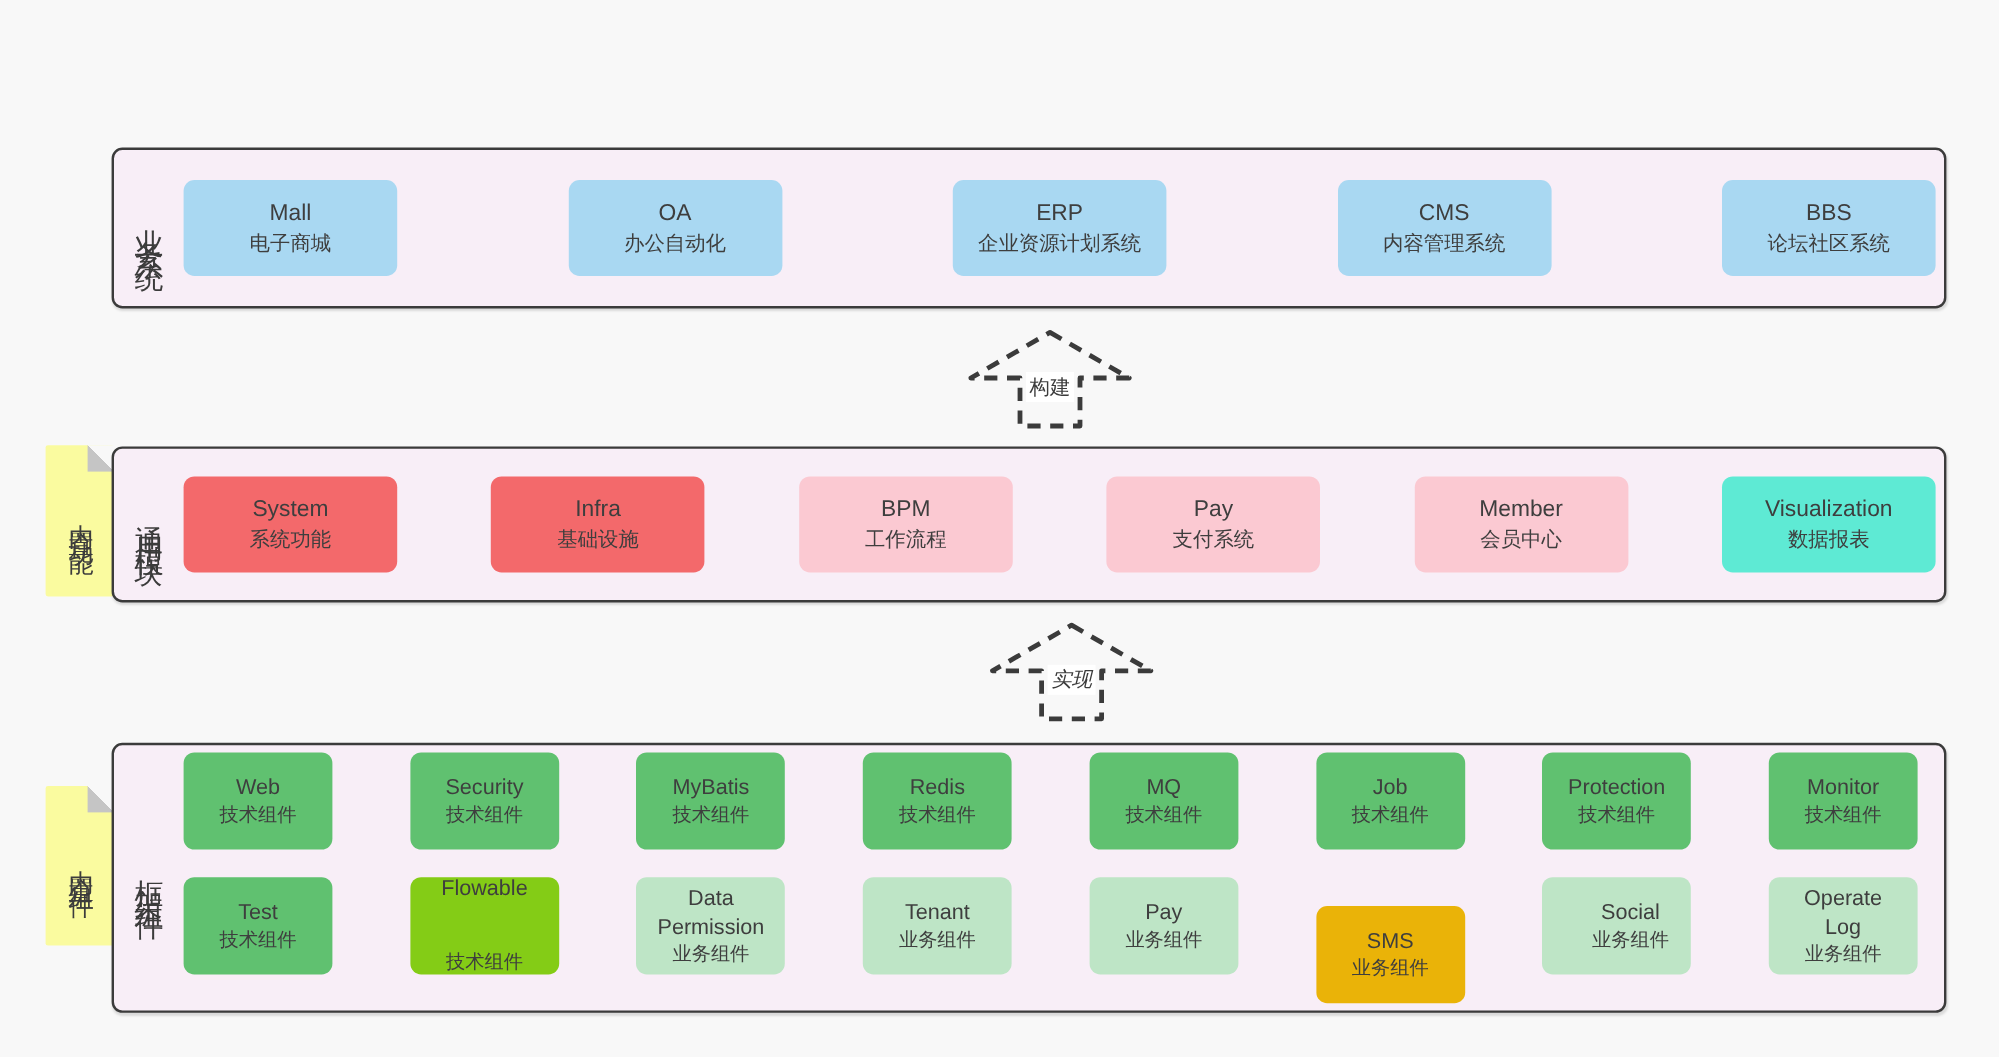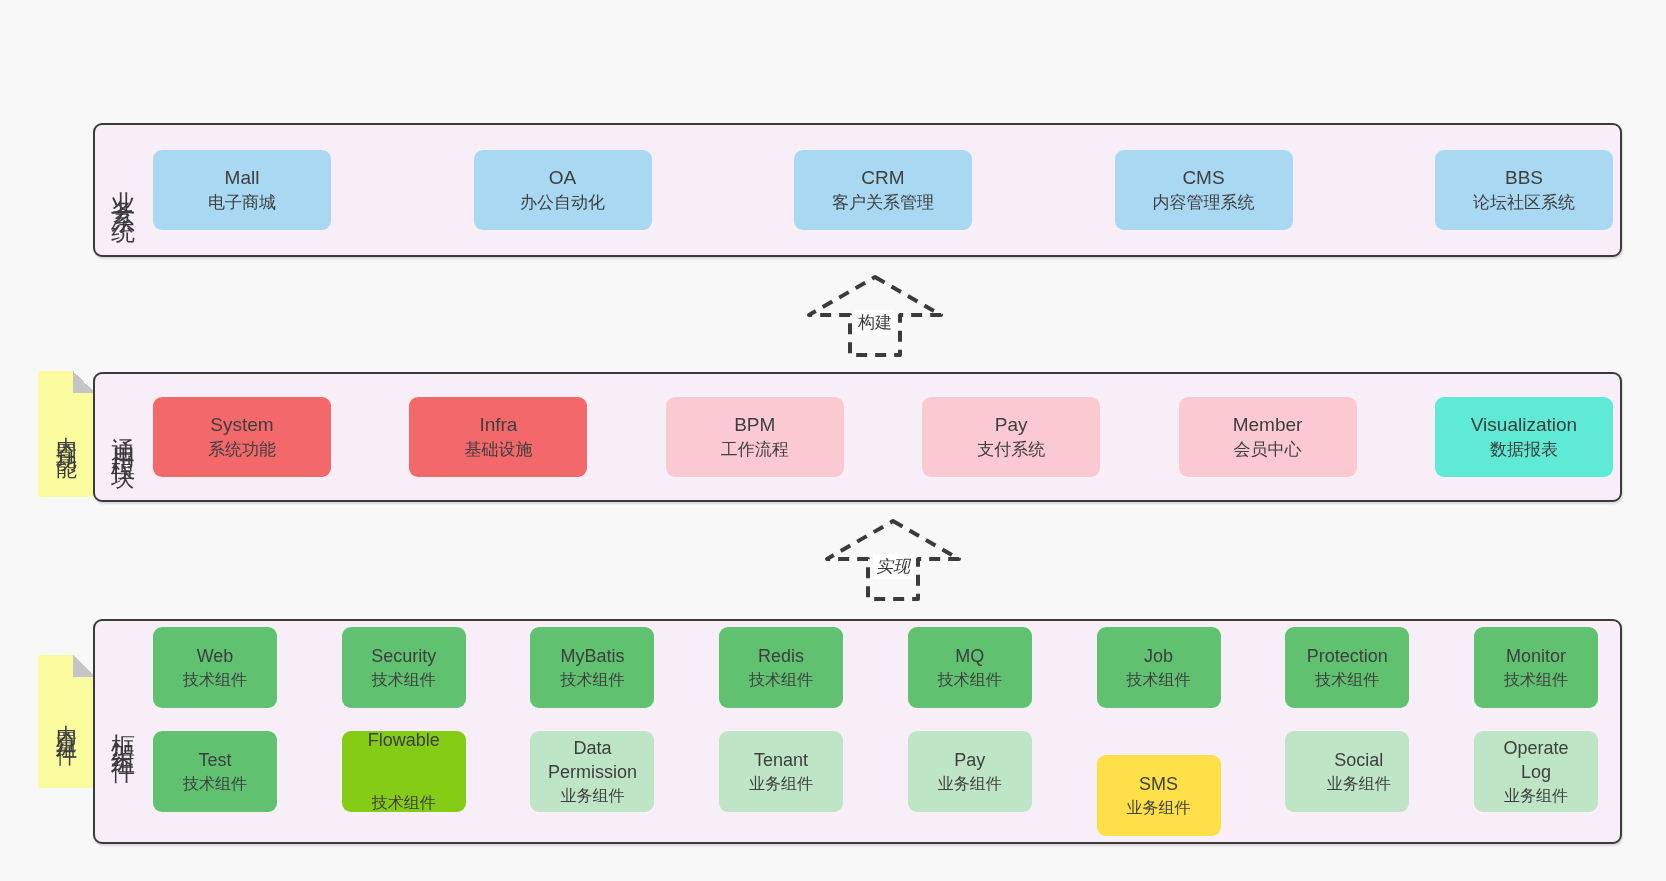--- a/index.html
+++ b/index.html
@@ -86,22 +86,22 @@
         <div class="box-row row-6">
           <div class="box" style="background: rgb(169, 216, 242);">
             <div class="box-en">Mall</div>
             <div class="box-zh">电子商城</div>
           </div>
           <div class="box" style="background: rgb(169, 216, 242);">
             <div class="box-en">OA</div>
             <div class="box-zh">办公自动化</div>
           </div>
           <div class="box" style="background: rgb(169, 216, 242);">
-            <div class="box-en">CRM</div>
-            <div class="box-zh">客户关系管理</div>
+            <div class="box-en">ERP</div>
+            <div class="box-zh">企业资源计划系统</div>
           </div>
           <div class="box" style="background: rgb(169, 216, 242);">
             <div class="box-en">CMS</div>
             <div class="box-zh">内容管理系统</div>
           </div>
           <div class="box" style="background: rgb(169, 216, 242);">
             <div class="box-en">BBS</div>
             <div class="box-zh">论坛社区系统</div>
           </div>
         </div>
@@ -205,21 +205,21 @@
             <div class="box-zh">业务组件</div>
           </div>
           <div class="box" style="background: rgb(190, 229, 198);">
             <div class="box-en">Tenant</div>
             <div class="box-zh">业务组件</div>
           </div>
           <div class="box" style="background: rgb(190, 229, 198);">
             <div class="box-en">Pay</div>
             <div class="box-zh">业务组件</div>
           </div>
-          <div class="box" style="background: #fde047; margin-top: 24px;">
+          <div class="box" style="background: #eab308; margin-top: 24px;">
             <div class="box-en">SMS</div>
             <div class="box-zh">业务组件</div>
           </div>
           <div class="box" style="background: rgb(190, 229, 198); padding-left: 40px;">
             <div class="box-en">Social</div>
             <div class="box-zh">业务组件</div>
           </div>
           <div class="box" style="background: rgb(190, 229, 198);">
             <div class="box-en">Operate Log</div>
             <div class="box-zh">业务组件</div>

